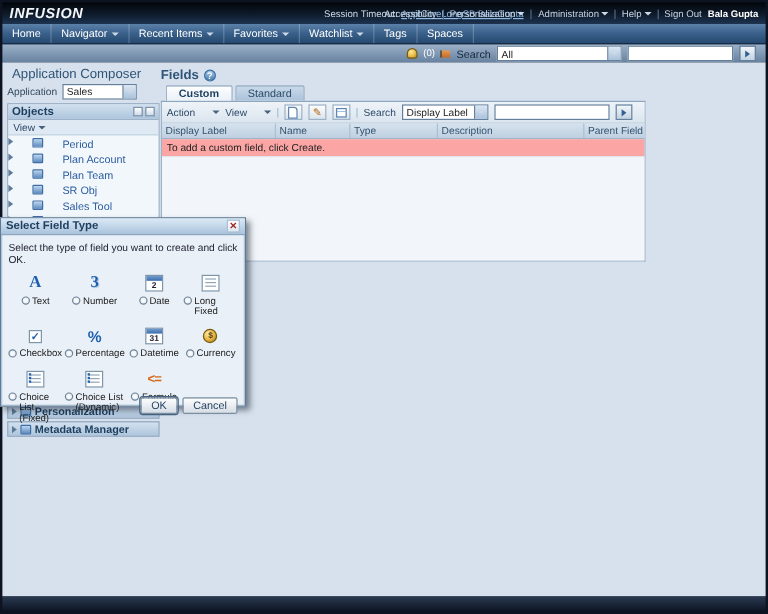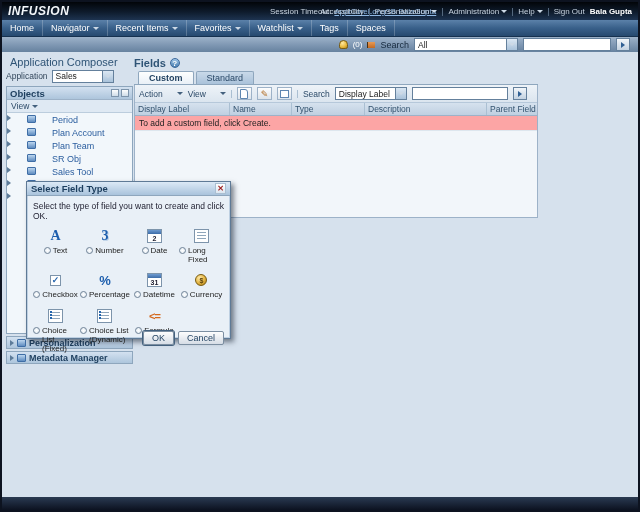--- a/index.html
+++ b/index.html
@@ -69,21 +69,21 @@
   .tbtn{width:15px;height:13px;background:linear-gradient(#fdfdfd,#dce4ec);border:1px solid #9db2c8;display:flex;align-items:center;justify-content:center;font-size:9px;cursor:pointer;color:#b06a1f}
   .ic-doc{width:8px;height:10px;background:#fff;border:1px solid #5f86b0;border-top-right-radius:3px}
   .ic-grid{width:9px;height:8px;background:linear-gradient(#fff 0 30%,#9fc0de 30% 40%,#fff 40% 100%);border:1px solid #5f86b0}
   .thead{height:13px;display:flex;background:linear-gradient(#d6e2ee,#bfd0e1);border-bottom:1px solid #9db2c8;font-size:8.5px;color:#33536f}
   .th{padding:1px 3px;border-right:1px solid #aabfd2;display:flex;align-items:center;white-space:nowrap;overflow:hidden}
   .w1{width:95px}.w2{width:62px}.w3{width:73px}.w4{width:122px}.w5{flex:1;border-right:none}
   .empty-row{font-size:8.5px;color:#222;padding:2px 4px;background:#fca5a5;border-bottom:1px solid #dde6ee}
   .tbody{flex:1;background:#f2f6fa}
 
   
-  #dialog{position:absolute;left:26px;top:181px;width:205px;height:158px;background:#e9f0f7;border:1px solid #5f7a96;box-shadow:3px 3px 5px rgba(10,20,35,.5),inset 0 0 0 1px #bed0e2;z-index:20}
+  #dialog{position:absolute;left:0;top:181px;width:205px;height:158px;background:#e9f0f7;border:1px solid #5f7a96;box-shadow:3px 3px 5px rgba(10,20,35,.5),inset 0 0 0 1px #bed0e2;z-index:20}
   .dtitle{height:14px;background:linear-gradient(#dce9f6,#a9c3dc);display:flex;align-items:center;padding:0 4px;font-size:9.5px;font-weight:bold;color:#1d3e5e;border-bottom:1px solid #8ea6bd}
   .dclose{margin-left:auto;width:11px;height:11px;display:flex;align-items:center;justify-content:center;font-size:8px;color:#9b1c1c;border:1px solid #aabfd2;background:linear-gradient(#fff,#dce6f0);cursor:pointer;font-weight:bold}
   .dbody{padding:5px 6px;position:relative;height:154px}
   .dinstr{font-size:8.5px;color:#223}
   .dgrid{display:grid;grid-template-columns:repeat(4,1fr);margin-top:6px;row-gap:7px;column-gap:2px}
   .opt{display:flex;flex-direction:column;align-items:center;gap:1px;cursor:pointer}
   .fico{height:18px;display:flex;align-items:center;justify-content:center}
   .optlabel{display:flex;align-items:flex-start;gap:2px}
   .radio{width:7px;height:7px;border-radius:50%;border:1px solid #6f8296;background:radial-gradient(#fff,#dfe8f0);flex:none;margin-top:1px}
   .olabel{font-size:8px;color:#222;line-height:1.15;max-width:42px}

